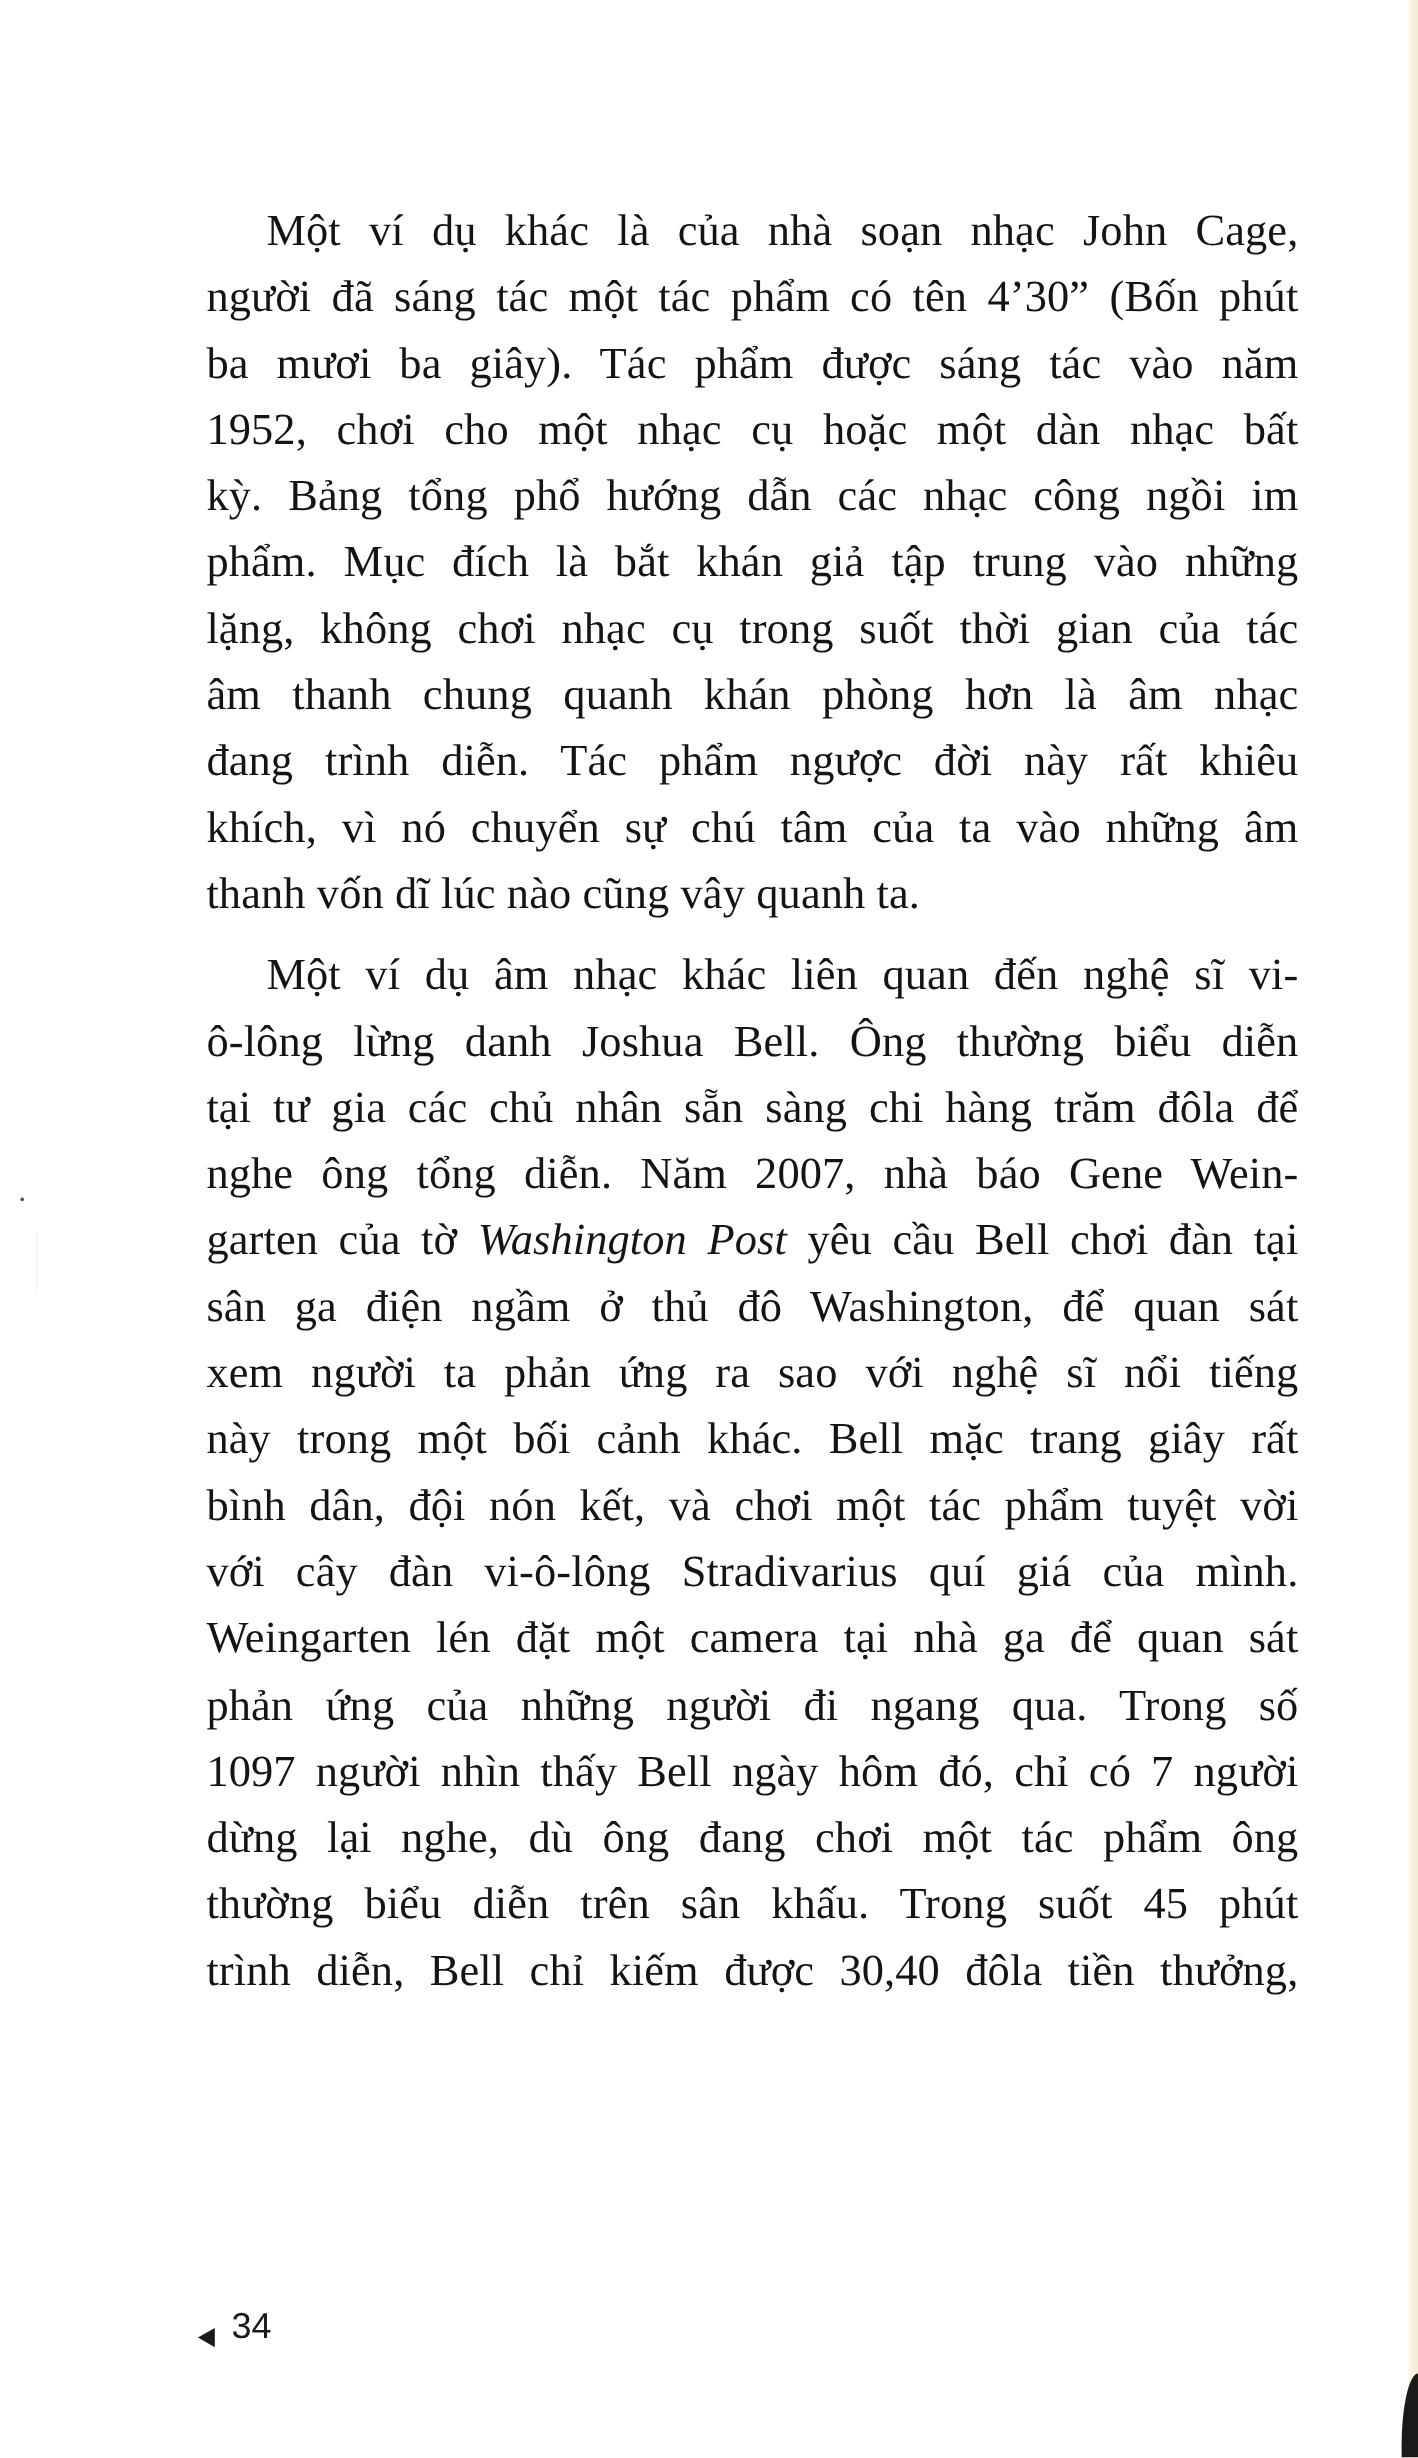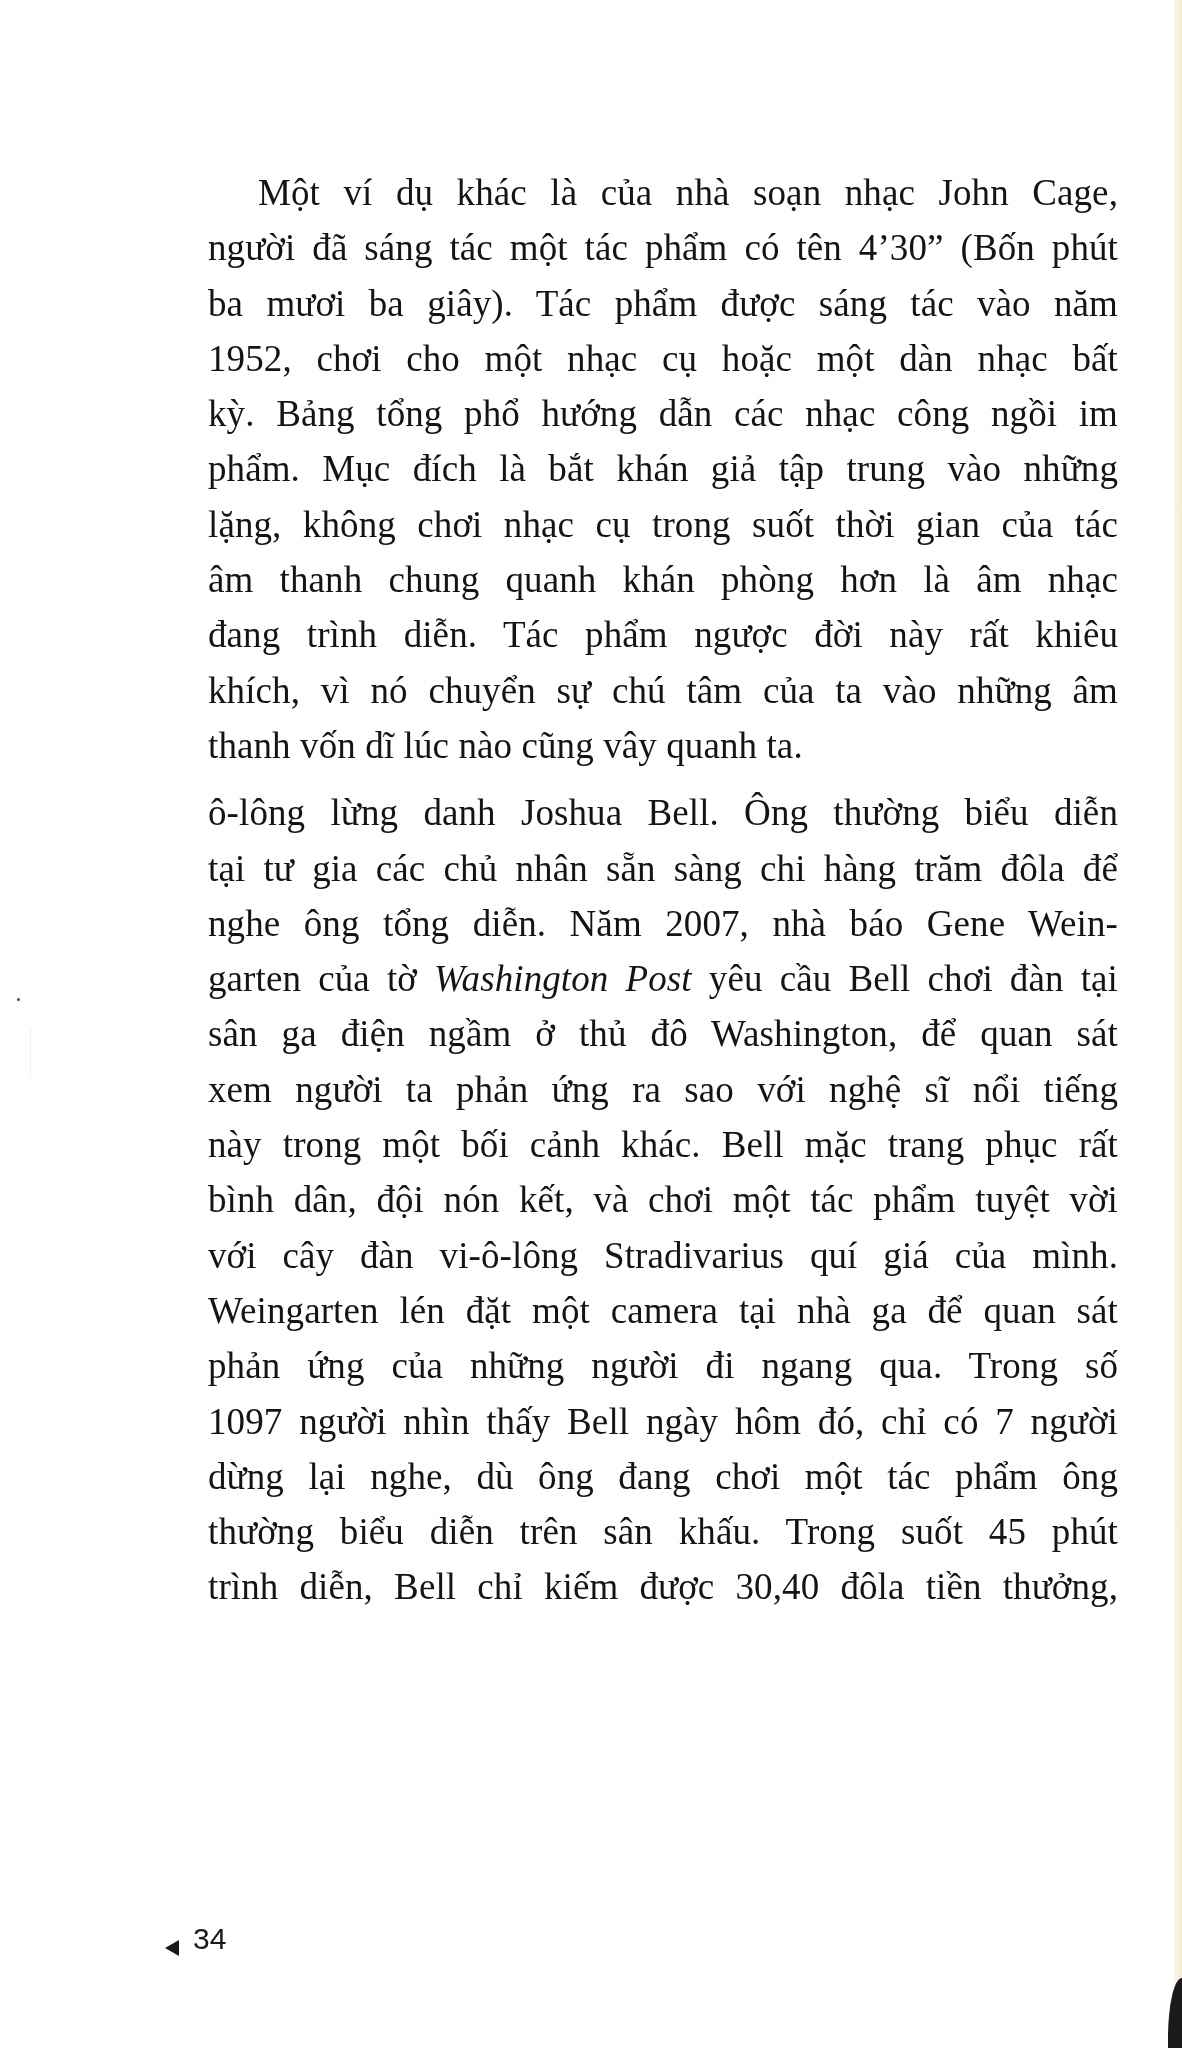--- a/index.html
+++ b/index.html
@@ -14,21 +14,21 @@
   .corner-shadow {
     position: absolute; right: 0; bottom: 0; width: 14px; height: 70px;
     background: #1a1a1a; border-top-left-radius: 14px 60px;
   }
   .left-mark {
     position: absolute; left: 0; top: 1040px; width: 30px; height: 50px;
     border-right: 1px solid #e6e6e6; transform: skewY(-40deg); opacity: 0.6;
   }
   .dot { position: absolute; left: 17px; top: 998px; width: 3px; height: 3px; border-radius: 50%; background: #4a4a66; }
   .text-block {
-    position: absolute; left: 172px; top: 165px; width: 910px; margin-left: 36px;
+    position: absolute; left: 172px; top: 165px; width: 910px;
   }
   .line {
     display: block; height: 55.3px; line-height: 55.3px; font-size: 37px;
     text-align: justify; text-align-last: justify; white-space: nowrap; letter-spacing: 0.1px;
   }
   .line.last { text-align-last: left; }
   .indent { padding-left: 50px; }
   .para-gap { margin-top: 12px; }
   i { font-style: italic; }
   .page-num {
@@ -53,27 +53,28 @@
     <span class="line">1952, chơi cho một nhạc cụ hoặc một dàn nhạc bất</span>
     <span class="line">kỳ. Bảng tổng phổ hướng dẫn các nhạc công ngồi im</span>
     <span class="line">phẩm. Mục đích là bắt khán giả tập trung vào những</span>
     <span class="line">lặng, không chơi nhạc cụ trong suốt thời gian của tác</span>
     <span class="line">âm thanh chung quanh khán phòng hơn là âm nhạc</span>
     <span class="line">đang trình diễn. Tác phẩm ngược đời này rất khiêu</span>
     <span class="line">khích, vì nó chuyển sự chú tâm của ta vào những âm</span>
     <span class="line last">thanh vốn dĩ lúc nào cũng vây quanh ta.</span>
   </div>
   <div class="para-gap">
+    <span class="line indent">Một ví dụ âm nhạc khác liên quan đến nghệ sĩ vi-</span>
     <span class="line">ô-lông lừng danh Joshua Bell. Ông thường biểu diễn</span>
     <span class="line">tại tư gia các chủ nhân sẵn sàng chi hàng trăm đôla để</span>
     <span class="line">nghe ông tổng diễn. Năm 2007, nhà báo Gene Wein-</span>
     <span class="line"><span>garten của tờ </span><i>Washington Post</i><span> yêu cầu Bell chơi đàn tại</span></span>
     <span class="line">sân ga điện ngầm ở thủ đô Washington, để quan sát</span>
     <span class="line">xem người ta phản ứng ra sao với nghệ sĩ nổi tiếng</span>
-    <span class="line">này trong một bối cảnh khác. Bell mặc trang phục rất</span>
+    <span class="line">này trong một bối cảnh khác. Bell mặc trang giây rất</span>
     <span class="line">bình dân, đội nón kết, và chơi một tác phẩm tuyệt vời</span>
     <span class="line">với cây đàn vi-ô-lông Stradivarius quí giá của mình.</span>
     <span class="line">Weingarten lén đặt một camera tại nhà ga để quan sát</span>
     <span class="line">phản ứng của những người đi ngang qua. Trong số</span>
     <span class="line">1097 người nhìn thấy Bell ngày hôm đó, chỉ có 7 người</span>
     <span class="line">dừng lại nghe, dù ông đang chơi một tác phẩm ông</span>
     <span class="line">thường biểu diễn trên sân khấu. Trong suốt 45 phút</span>
     <span class="line">trình diễn, Bell chỉ kiếm được 30,40 đôla tiền thưởng,</span>
   </div>
 </div>

